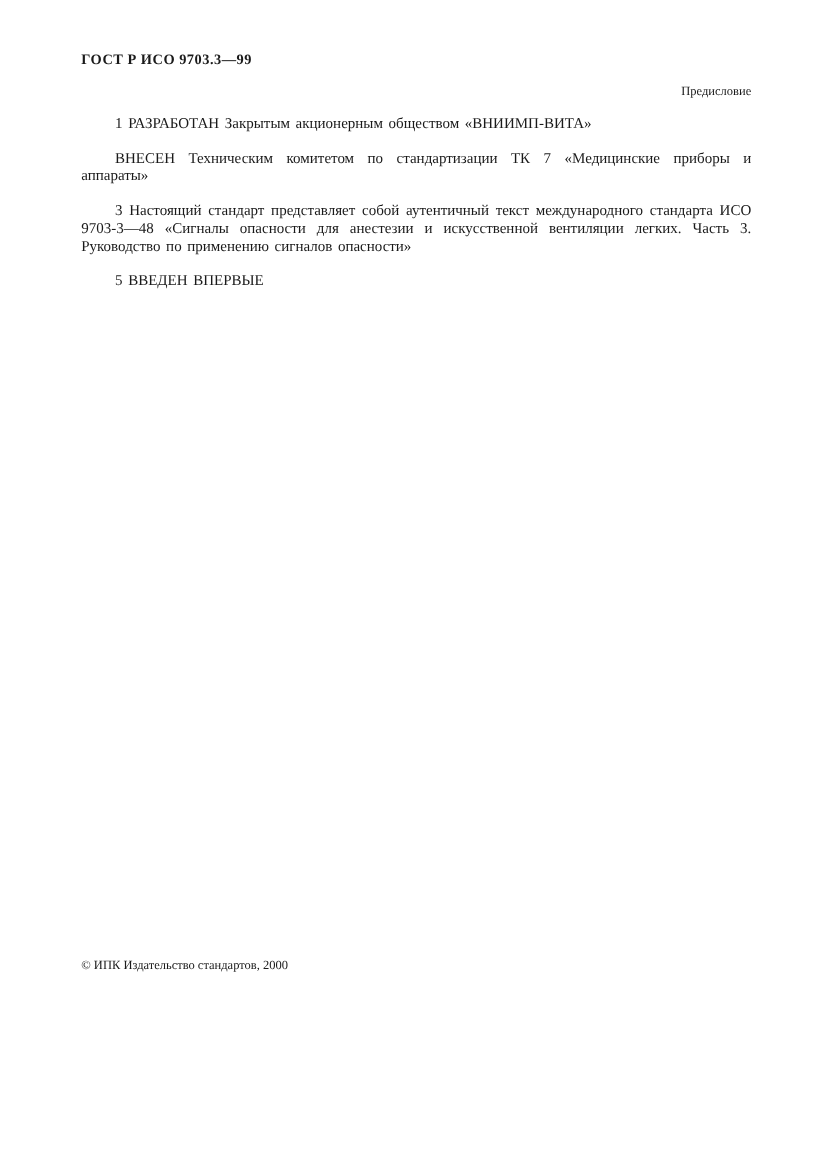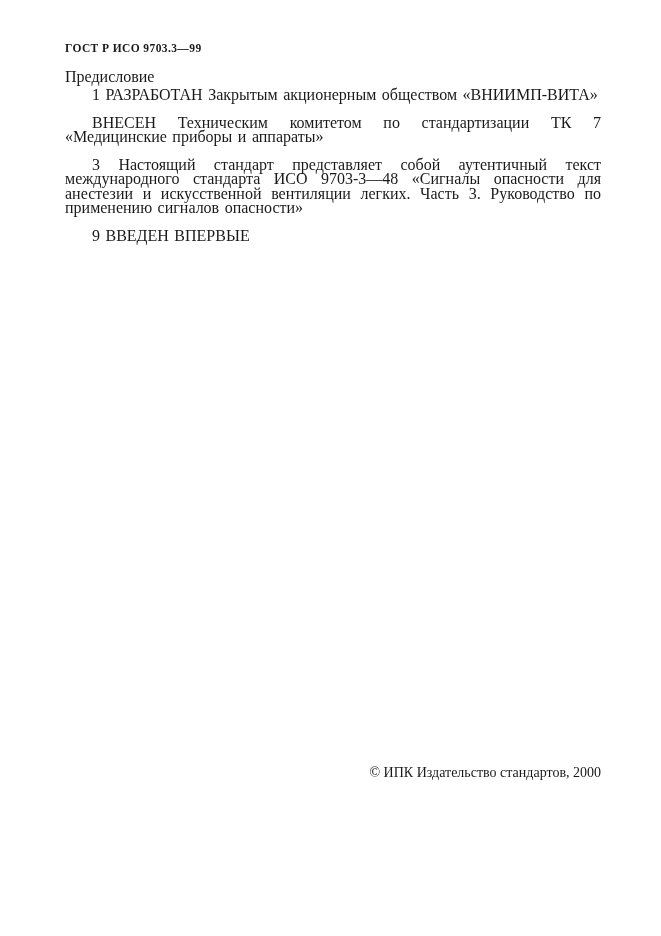--- a/index.html
+++ b/index.html
@@ -23,42 +23,41 @@
     right: 60px;
     top: 42px;
   }
   .doc-header {
     font-weight: bold;
     font-size: 11.5px;
     letter-spacing: 0.4px;
     margin: 0 0 14px 0;
   }
   .doc-title {
-    text-align: left;
-    font-size: 16px;
-    margin: 0 0 2px 0;
+    text-align: right;
+    font-size: 10px;
+    margin: 0 0 12px 0;
     font-weight: normal;
   }
   .para {
-    font-size: 16px;
+    font-size: 12px;
     line-height: 14.5px;
     text-align: justify;
     text-indent: 27px;
     margin: 0 0 13px 0;
     word-spacing: 1.5px;
   }
   .footer-block {
     position: absolute;
     left: 65px;
     right: 60px;
     top: 766px;
   }
   .copyright {
-    text-align: right;
-    font-size: 14px;
+    font-size: 10px;
     line-height: 14.5px;
     margin: 0 0 13px 0;
   }
   .disclaimer {
     font-size: 11.3px;
     line-height: 14.5px;
     text-align: justify;
     text-indent: 27px;
     margin: 0 0 6px 0;
     word-spacing: 1.5px;
@@ -72,20 +71,20 @@
 </head>
 <body>
 
 <div class="page">
   <div class="content">
     <p class="doc-header">ГОСТ Р ИСО 9703.3—99</p>
     <p class="doc-title">Предисловие</p>
     <p class="para">1  РАЗРАБОТАН Закрытым акционерным обществом «ВНИИМП-ВИТА»</p>
     <p class="para">ВНЕСЕН Техническим комитетом по стандартизации ТК 7 «Медицинские приборы и аппараты»</p>
     <p class="para">3  Настоящий стандарт представляет собой аутентичный текст международного стандарта ИСО 9703-3—48 «Сигналы опасности для анестезии и искусственной вентиляции легких. Часть 3. Руководство по применению сигналов опасности»</p>
-    <p class="para">9 ВВЕДЕН ВПЕРВЫЕ</p>
+    <p class="para">5 ВВЕДЕН ВПЕРВЫЕ</p>
   </div>
 
   <div class="footer-block">
     <p class="copyright">© ИПК Издательство стандартов, 2000</p>
     <p class="page-number">II</p>
   </div>
 </div>
 
 </body></html>

